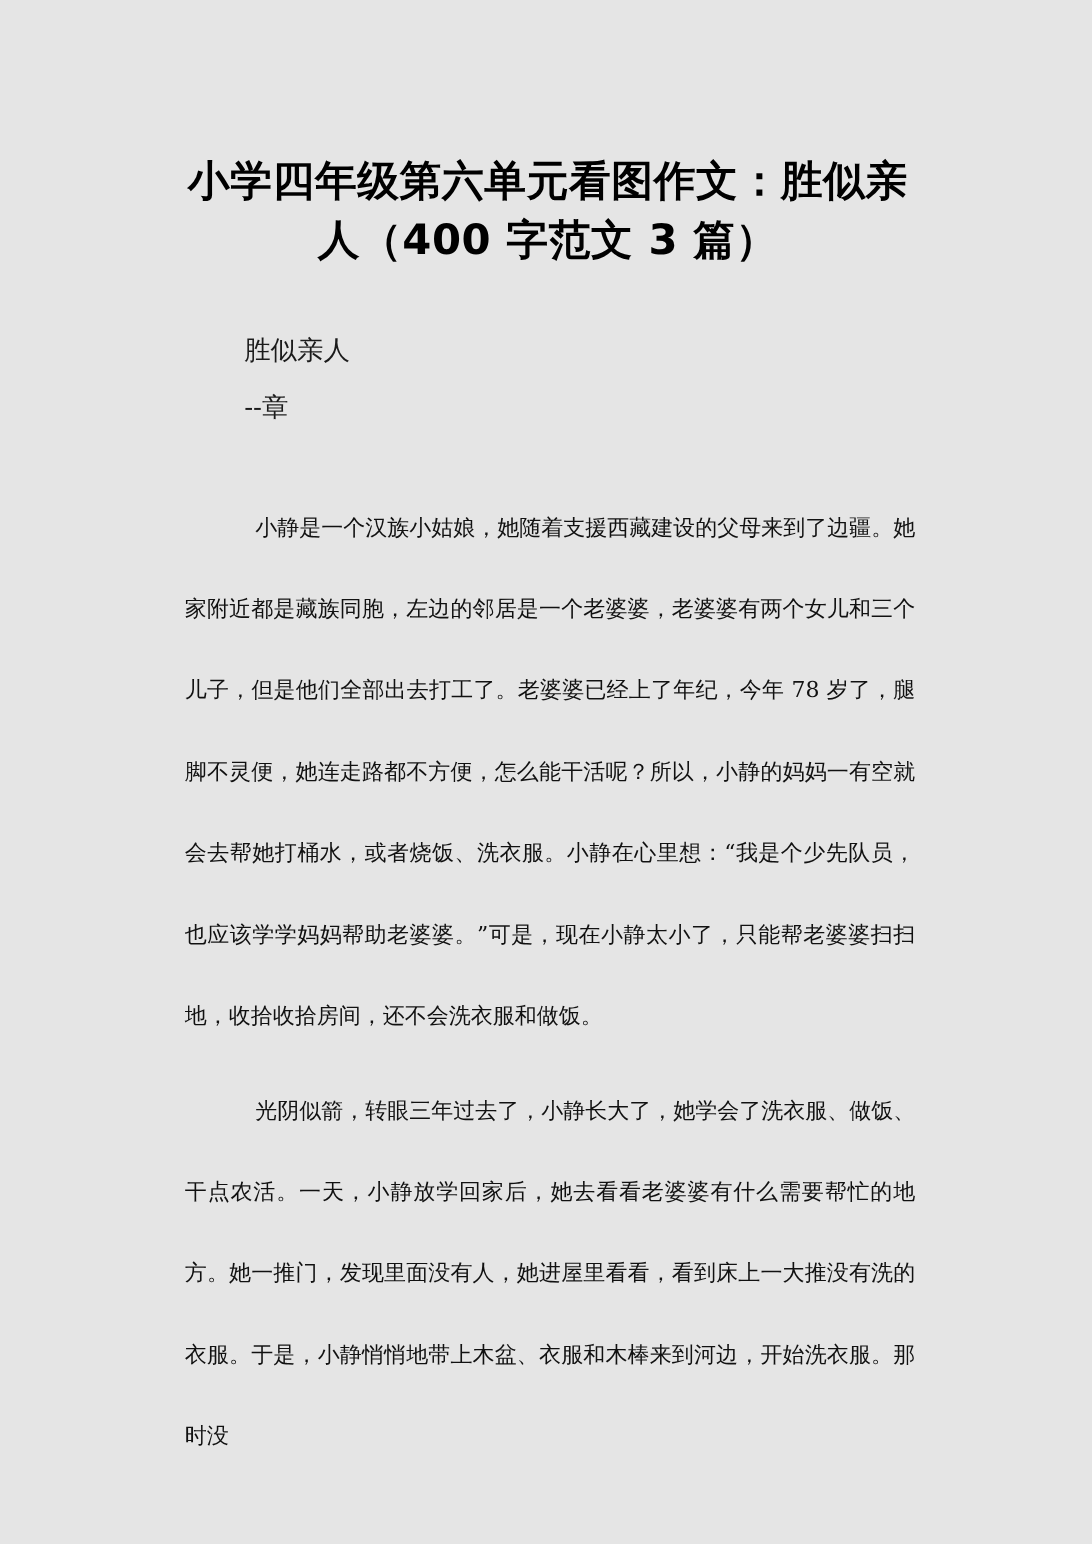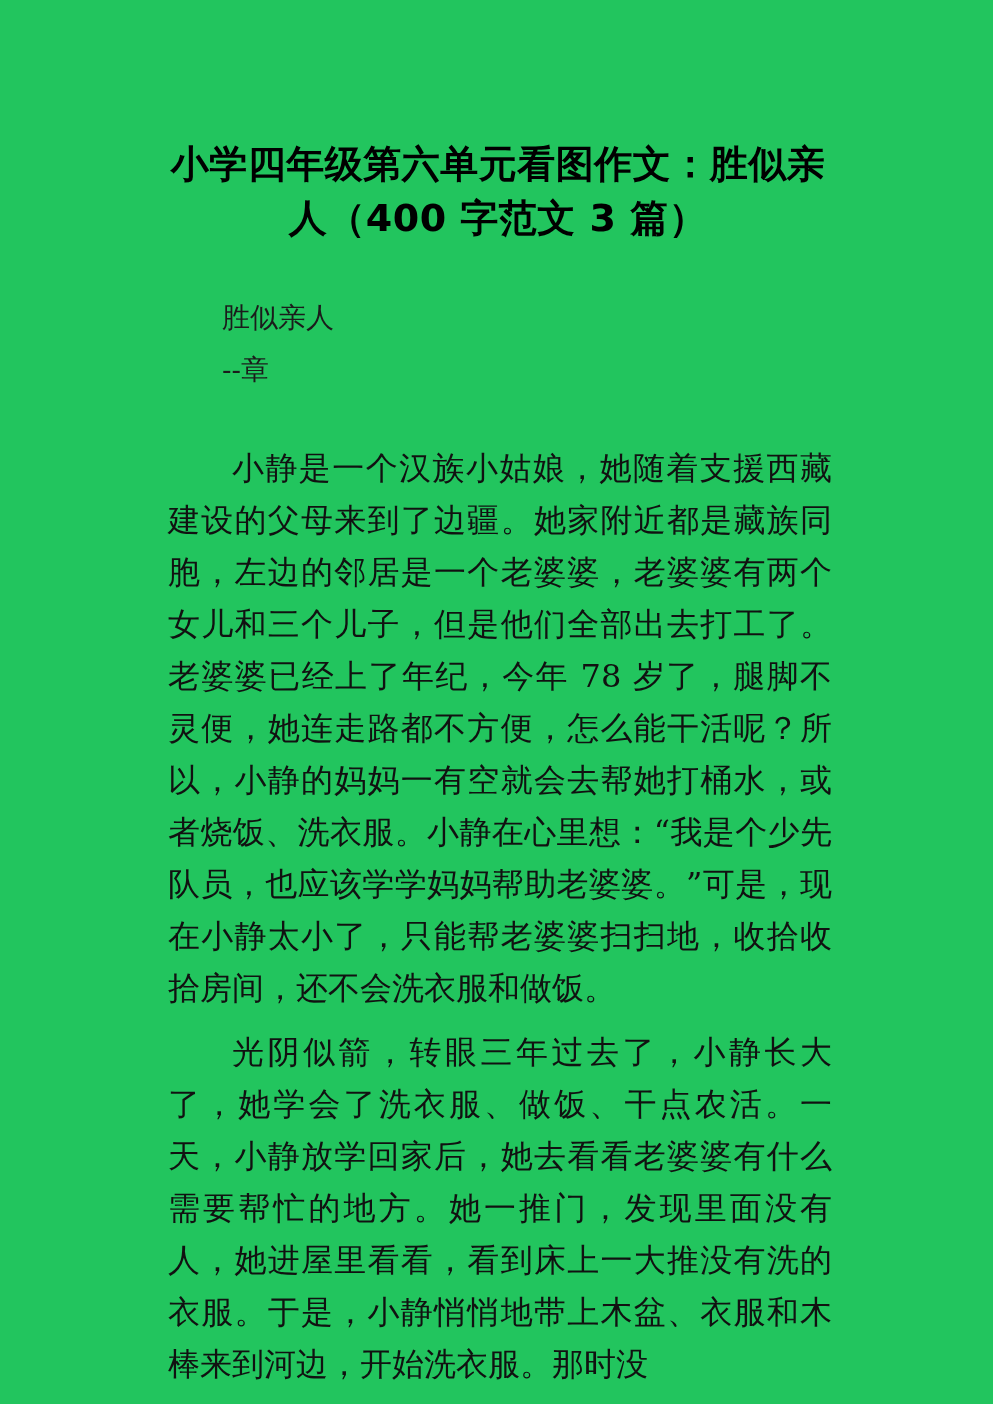--- a/index.html
+++ b/index.html
@@ -14,21 +14,21 @@
     overflow: hidden;
     font-family: "DejaVu Serif", "Liberation Serif", serif;
     color: #000000;
     -webkit-font-smoothing: antialiased;
   }
 
   .page {
     position: relative;
     width: 993px;
     height: 1404px;
-    background: #22c55e;
+    background: #e5e5e5;
     box-sizing: border-box;
   }
 
   
   .doc-title {
     position: absolute;
     left: 168px;
     top: 112px;
     width: 660px;
     text-align: center;
@@ -43,39 +43,39 @@
   
   .subhead {
     position: absolute;
     left: 168px;
     top: 292px;
     width: 660px;
   }
 
   .subhead-line {
     font-family: "DejaVu Serif", "Liberation Serif", serif;
-    font-size: 28px;
+    font-size: 24px;
     line-height: 52px;
     text-indent: 54px;
     color: #1b1b1b;
     white-space: pre;
   }
 
   
   .body-text {
     position: absolute;
     left: 168px;
     top: 442px;
     width: 664px;
   }
 
   .para {
     font-family: "DejaVu Serif", "Liberation Serif", serif;
-    font-size: 32px;
-    line-height: 52px;
+    font-size: 20px;
+    line-height: 74px;
     text-align: justify;
     text-align-last: left;
     text-justify: inter-ideograph;
     text-indent: 64px;
     margin: 0;
     color: #111111;
     word-break: break-all;
     letter-spacing: 0px;
   }
 

